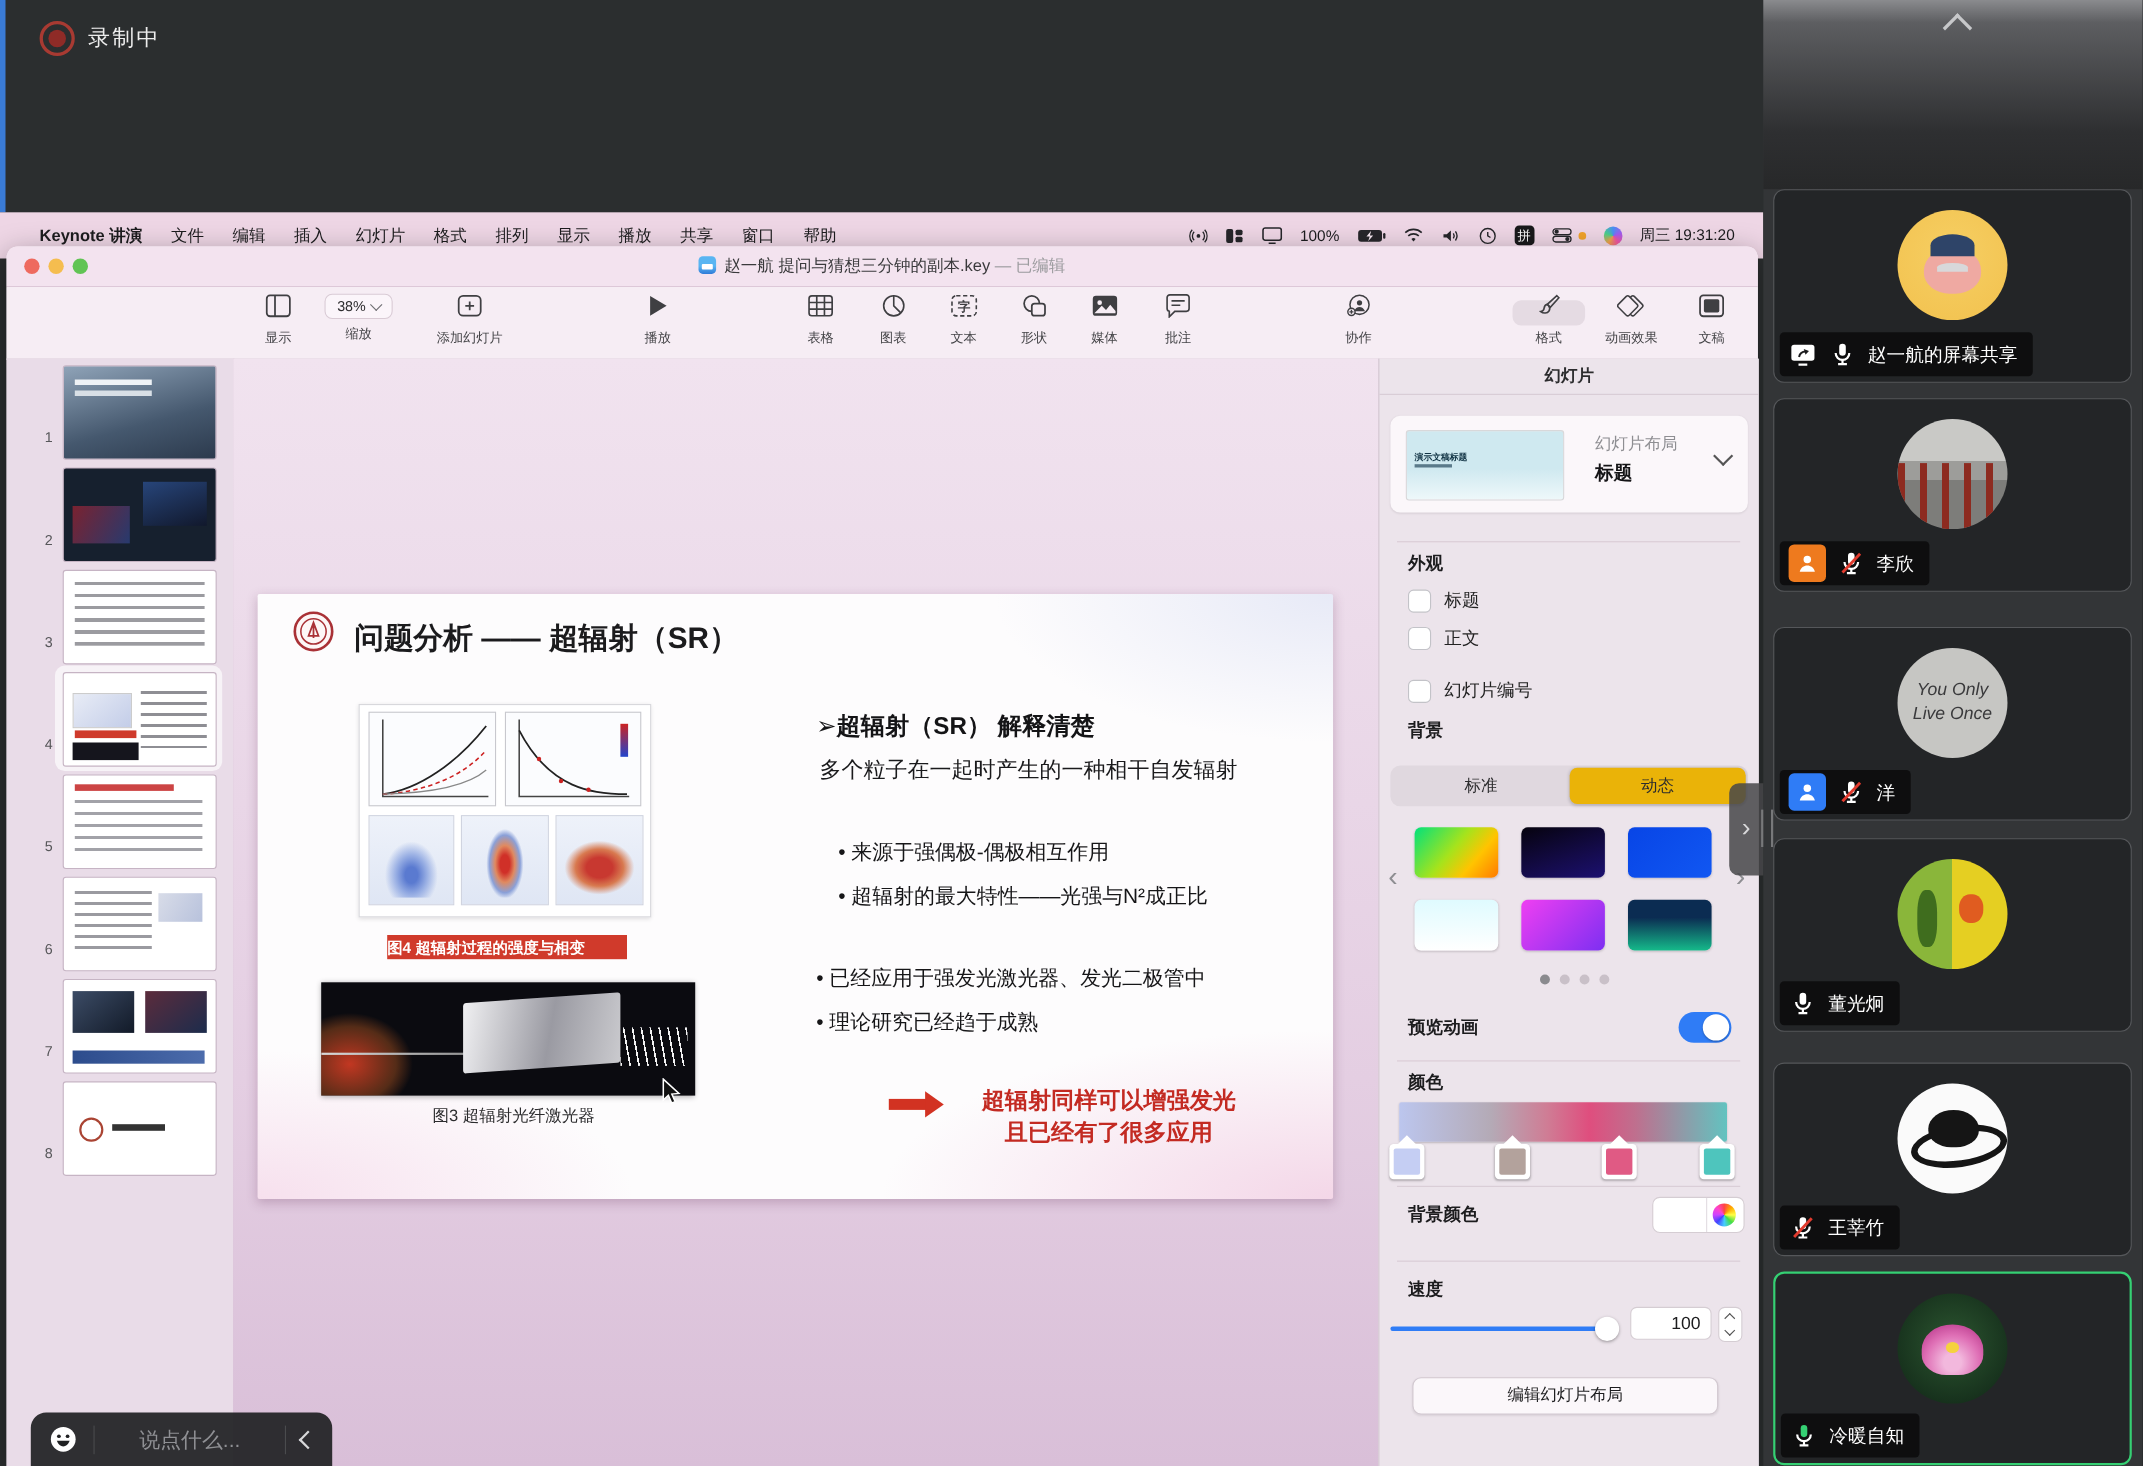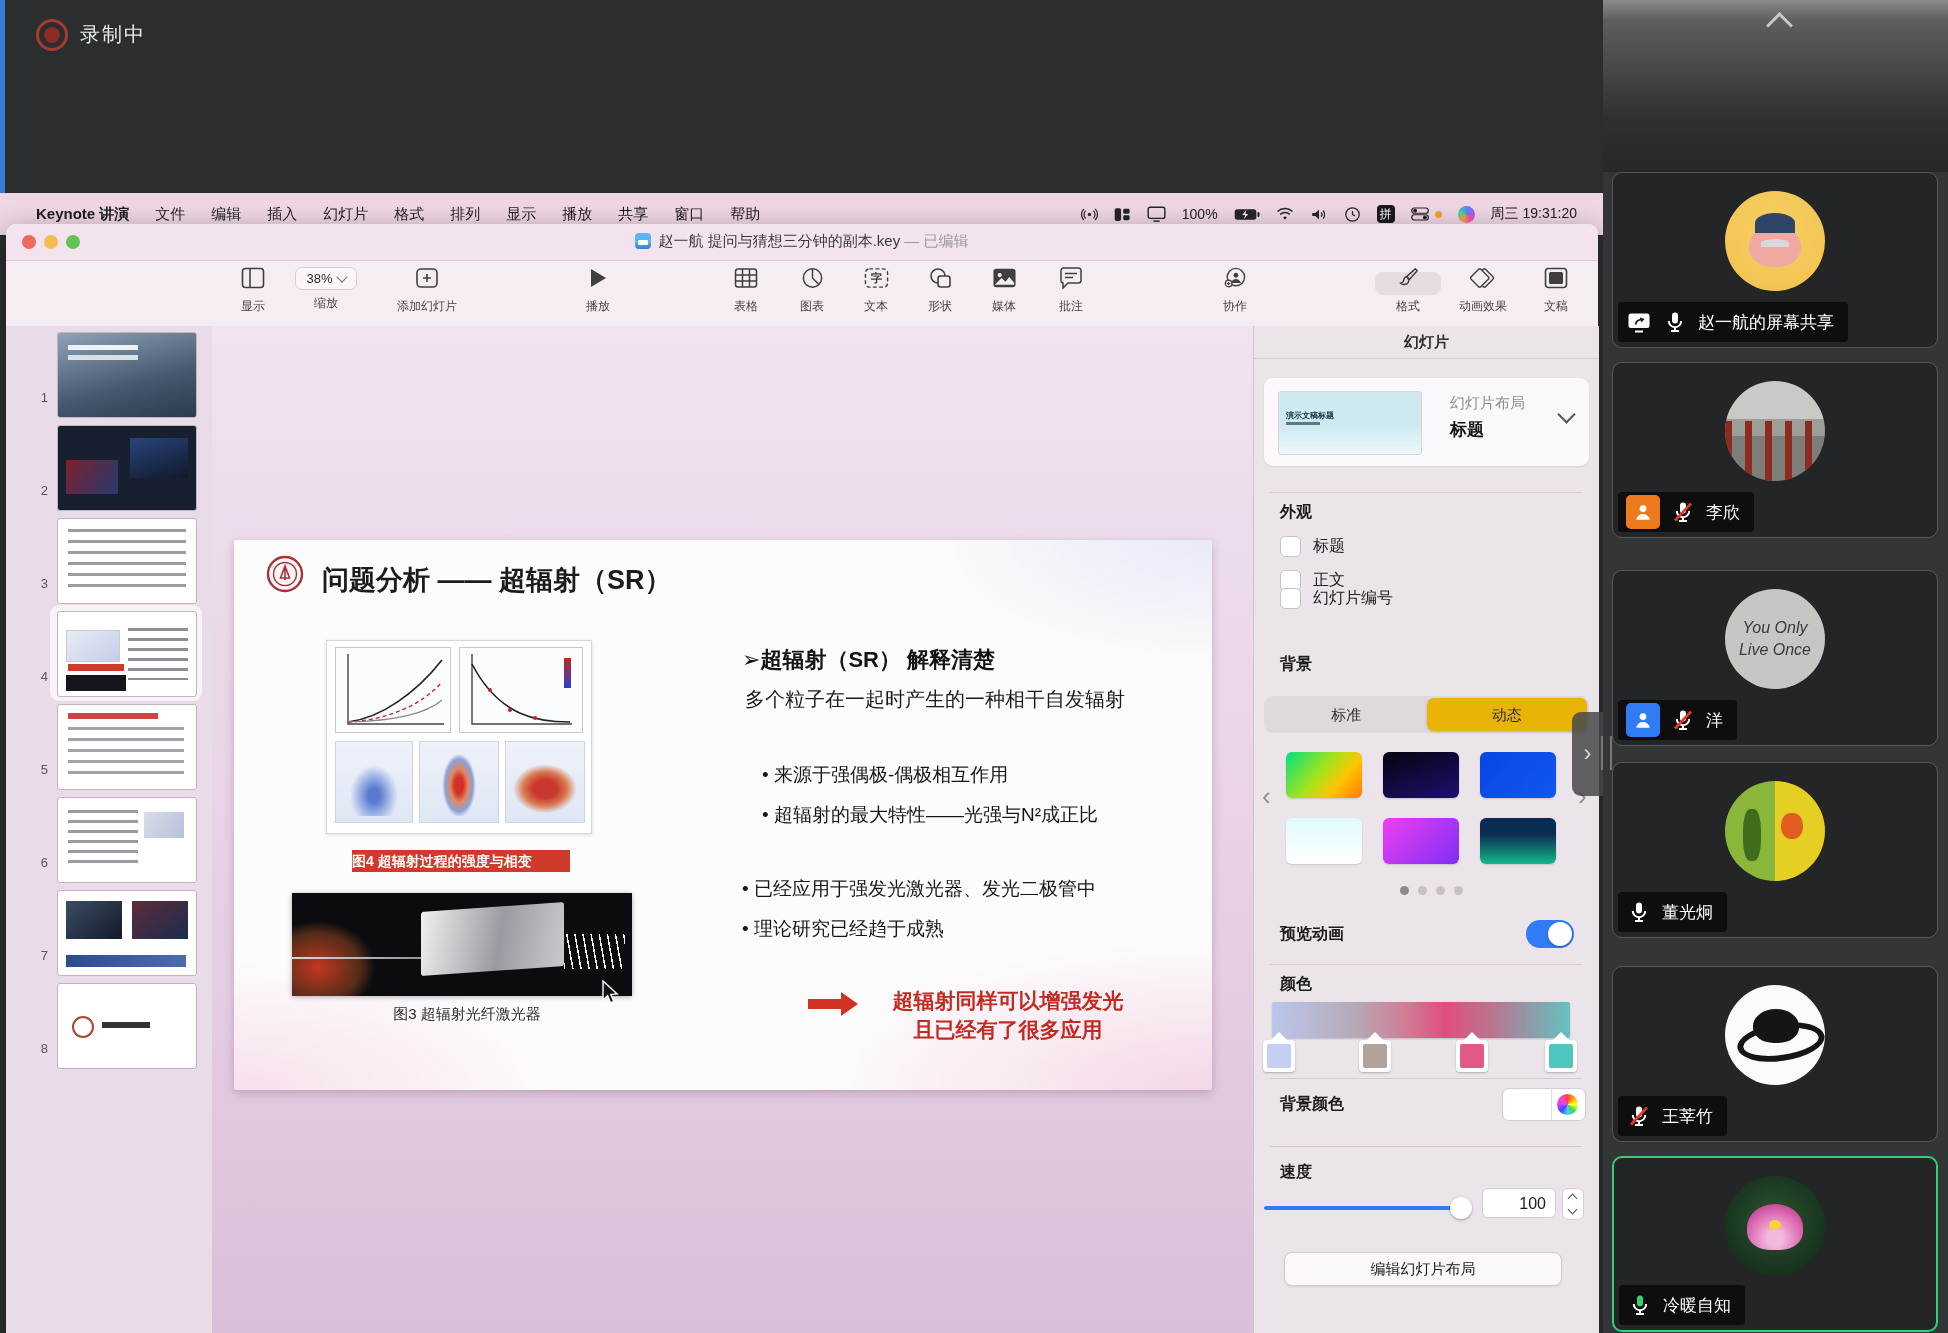--- a/index.html
+++ b/index.html
@@ -519,21 +519,21 @@
 
       <div class="ilabel" style="left:26px;top:176px">外观</div>
       <div class="checkrow" style="top: 210px;">
           <span class="checkbox"></span>
           <span>标题</span>
         </div>
         <div class="checkrow" style="top: 244px;">
           <span class="checkbox"></span>
           <span>正文</span>
         </div>
-        <div class="checkrow" style="top: 262px;">
+        <div class="checkrow" style="top: 292px;">
           <span class="checkbox"></span>
           <span>幻灯片编号</span>
         </div>
         <div id="checks"></div>
 
       <div class="ilabel" style="left:26px;top:328px">背景</div>
       <div id="segctl" class="abs">
           <div class="seg">标准</div>
           <div class="seg active">动态</div>
         </div>
@@ -704,13 +704,25 @@
             </svg>
           </span>
           <span class="pname">冷暖自知</span>
         </div>
       </div>
     </div>
 
   <div id="collapsetab" class="abs">›</div>
   <div id="grip" class="abs"></div>
 
+  <div id="chatbar" class="abs">
+    <svg width="27" height="27" viewBox="0 0 24 24">
+      <circle cx="12" cy="12" r="10" fill="#fff"></circle>
+      <circle cx="8.5" cy="9.5" r="1.5" fill="#202123"></circle>
+        <circle cx="15.5" cy="9.5" r="1.5" fill="#202123"></circle>
+      <path d="M6.8 13.2c1.1 3.1 3.1 4.6 5.2 4.6s4.1-1.5 5.2-4.6z" fill="#202123"></path>
+    </svg>
+    <span class="vsep"></span>
+    <span id="chatinput">说点什么...</span>
+    <span class="vsep"></span>
+    <span id="chatchev"></span>
+  </div>
 </div>
 
 </body></html>

